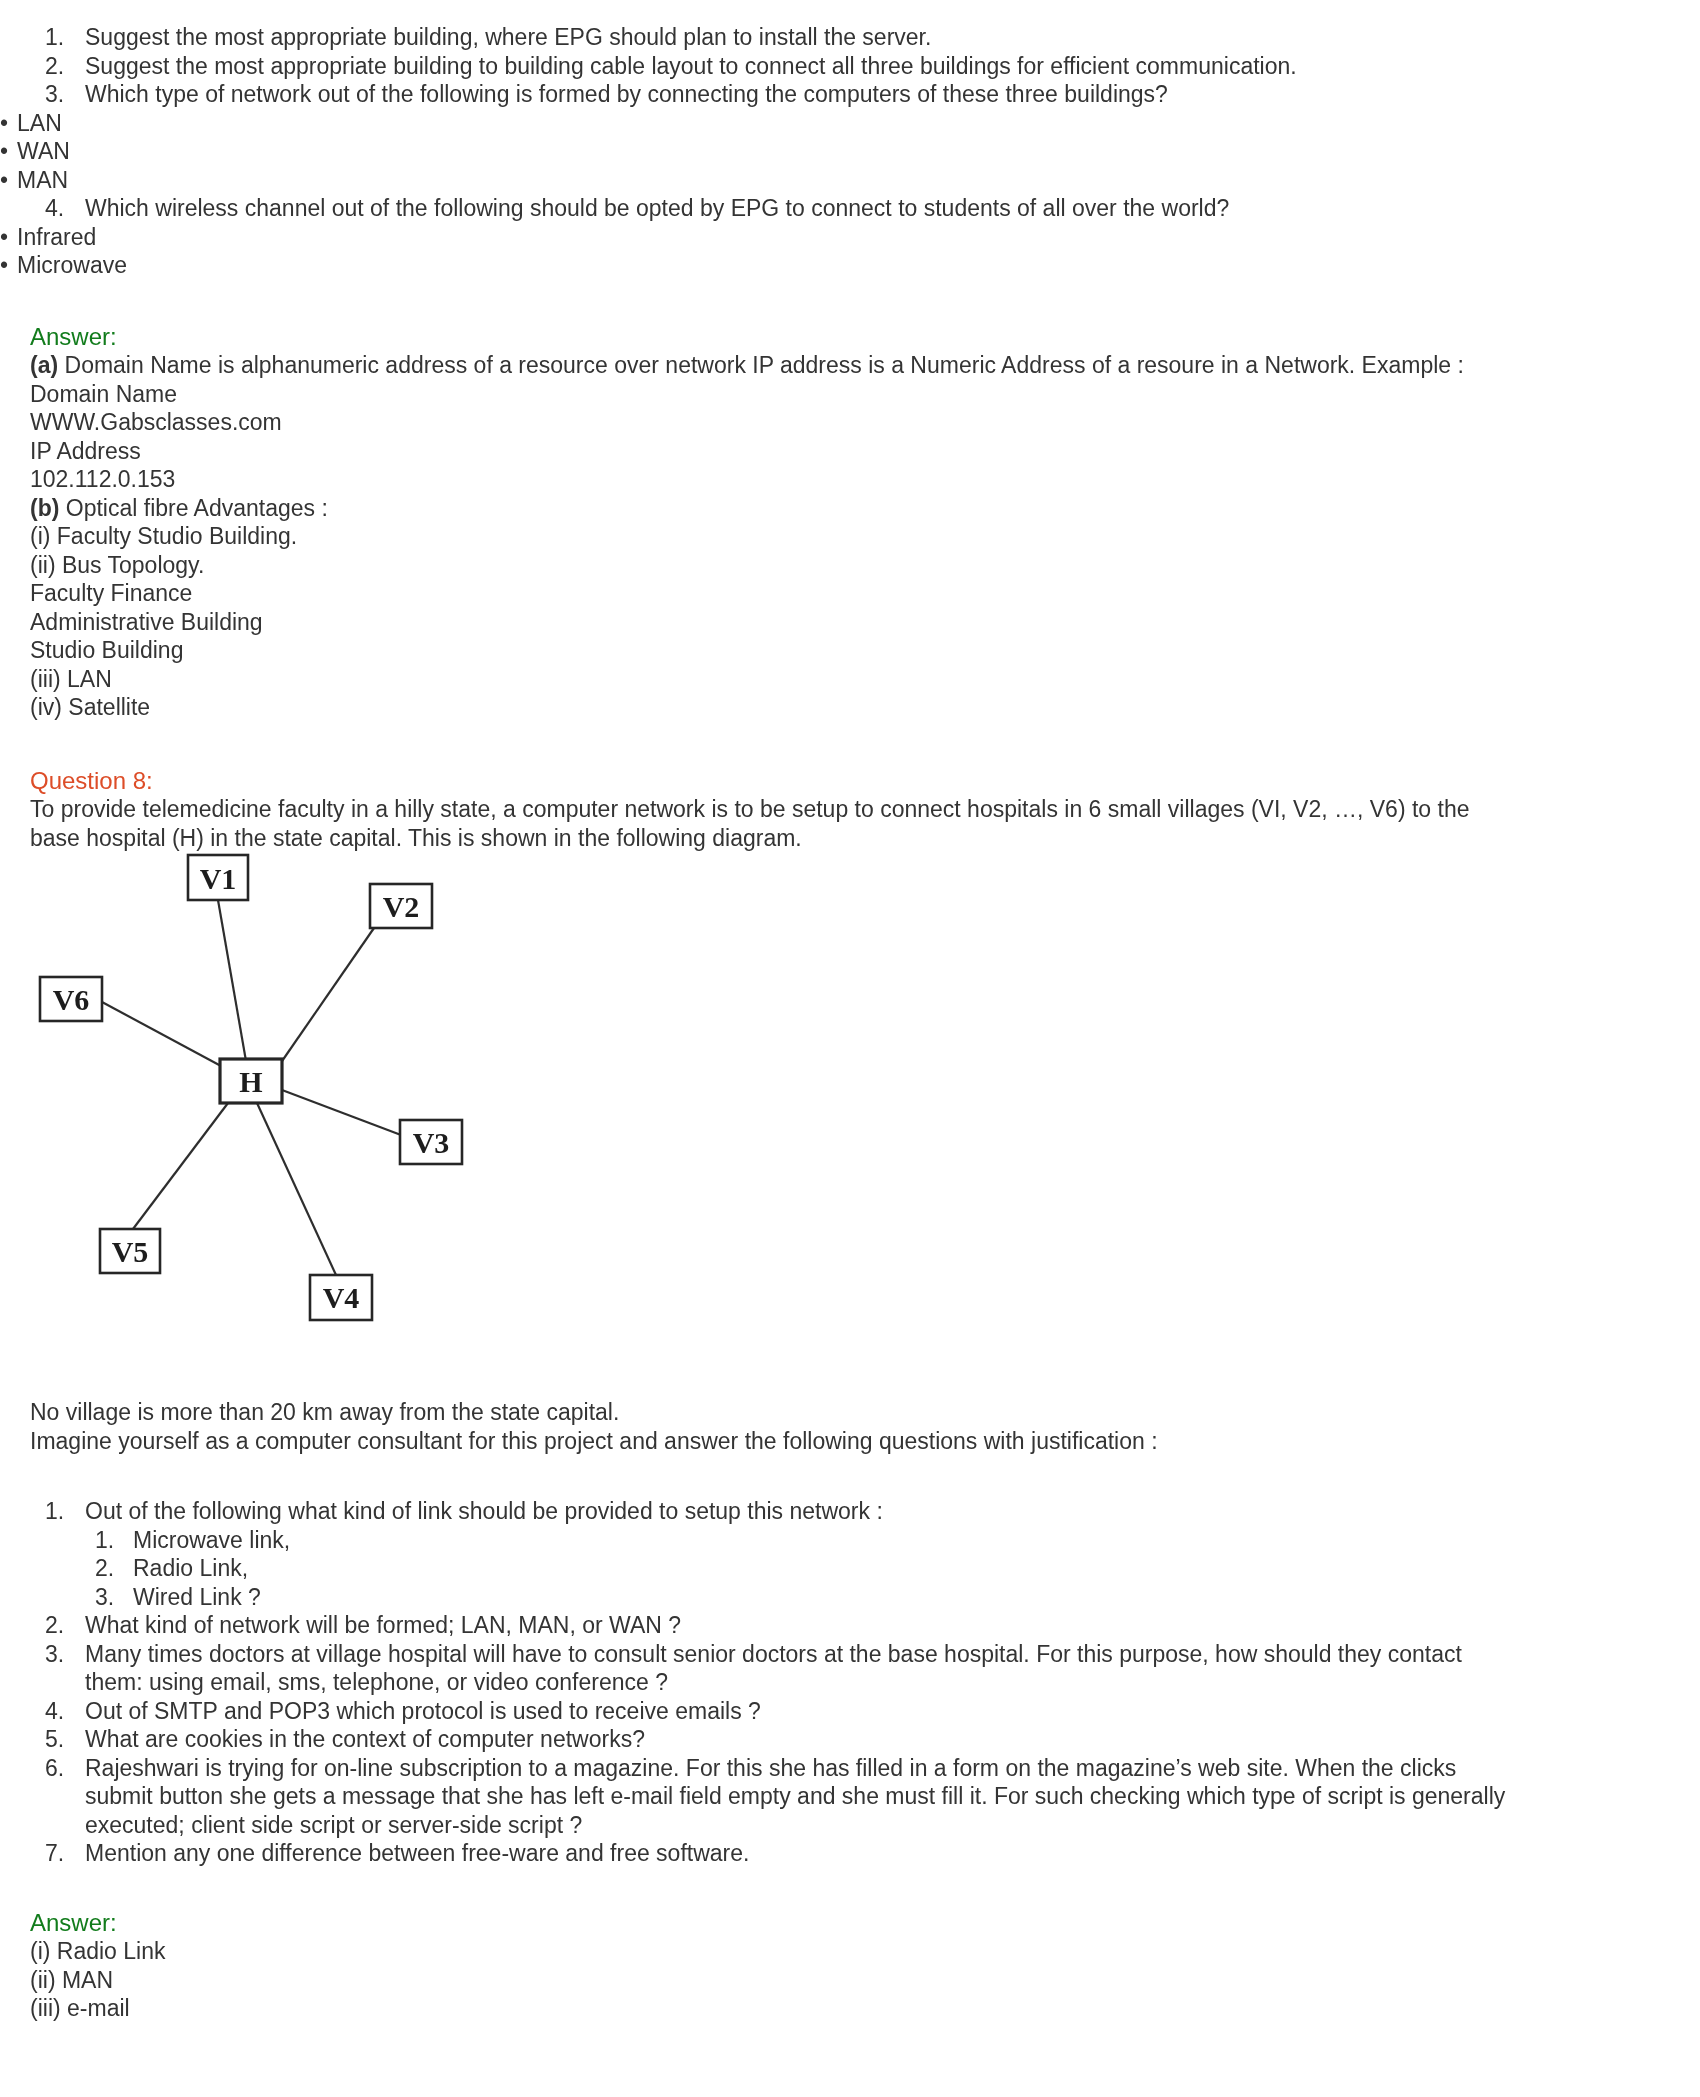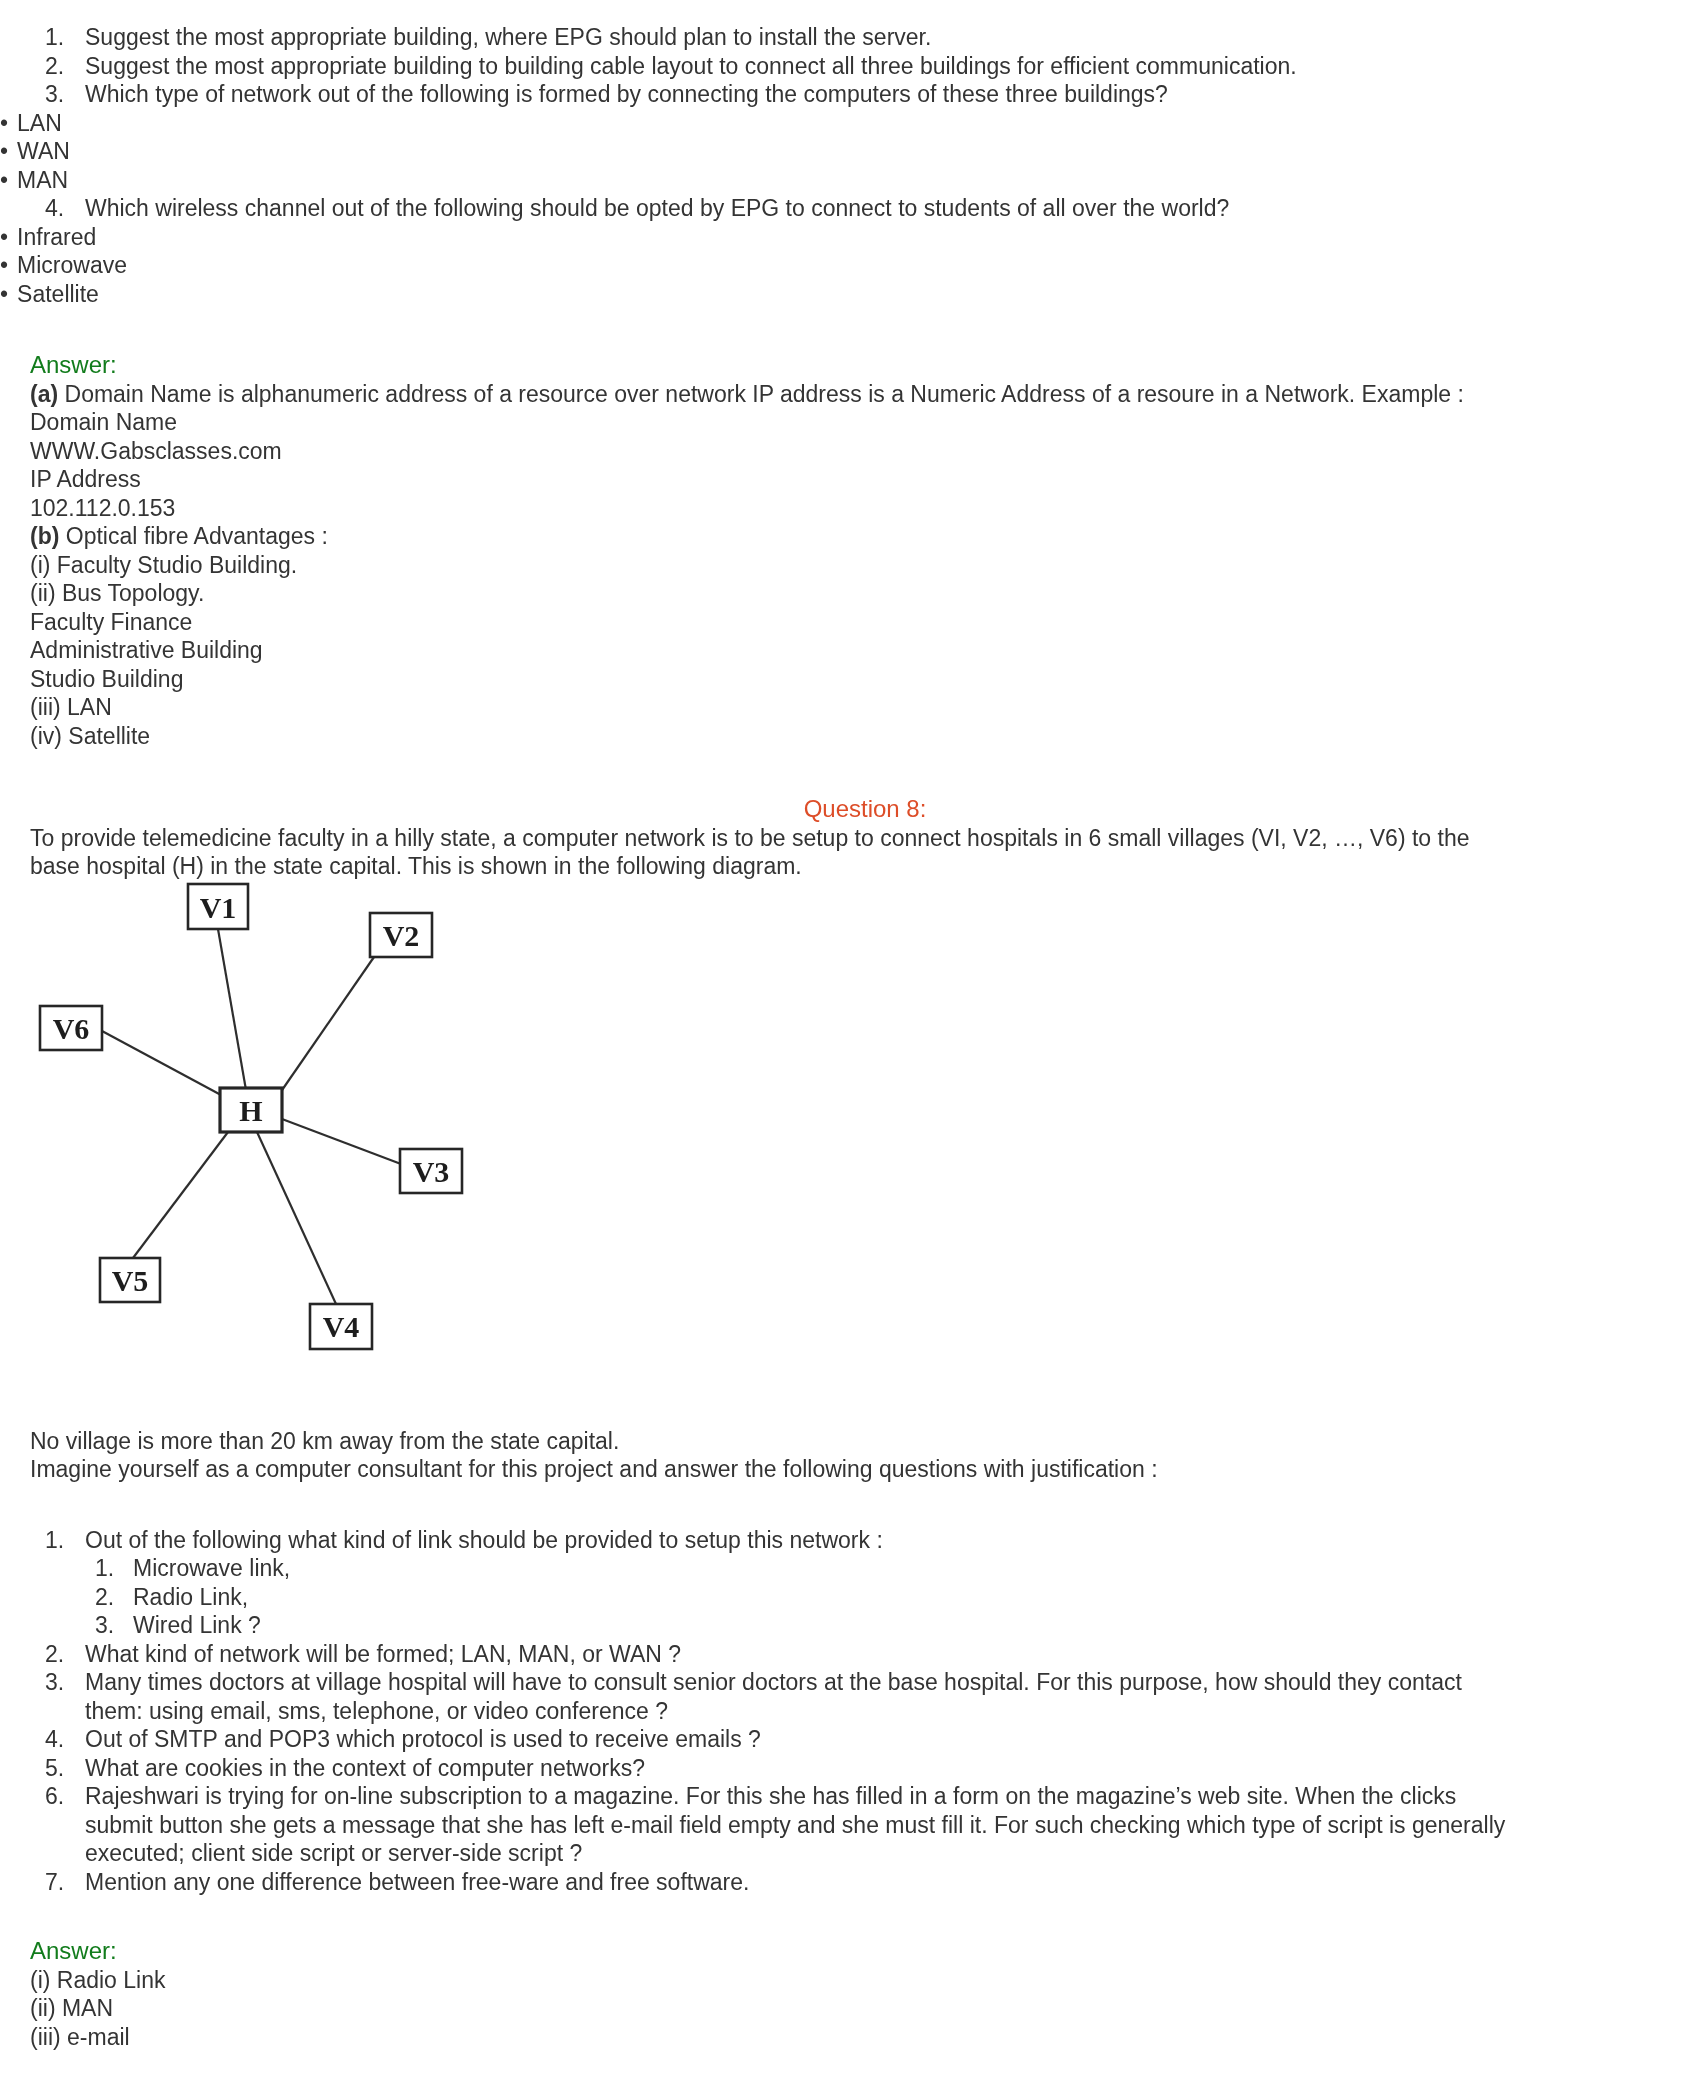--- a/index.html
+++ b/index.html
@@ -16,21 +16,21 @@
   .page { position: relative; width: 1700px; padding-top: 23px; box-sizing: border-box; }
 
   
   .para, .ans-line { margin-left: 30px; white-space: pre-wrap; }
   .heading {
     margin-left: 30px;
     font-weight: normal;
     font-size: 24px;
   }
   .answer-heading   { color: var(--answer-green, #127c1c); }
-  .question-heading { color: var(--question-red, #dd4d28); text-align: center; }
+  .question-heading { color: var(--question-red, #dd4d28); }
 
   
   .li { display: flex; }
   .li .num  { flex: none; width: 40px; margin-left: 45px; }
   .li .txt  { white-space: pre; }
   .li.sub .num { width: 38px; margin-left: 95px; }
   .cont { margin-left: 85px; white-space: pre; }
   .bullet-line { }
   .bullet-line .blt { margin-right: 9px; }
 
@@ -84,23 +84,20 @@
     <div class="li">
       <span class="num">4.</span>
       <span class="txt">Which wireless channel out of the following should be opted by EPG to connect to students of all over the world?</span>
     </div>
     <div class="bullet-line">
       <span class="blt">•</span><span>Infrared</span>
     </div>
     <div class="bullet-line">
       <span class="blt">•</span><span>Microwave</span>
     </div>
-    <div class="bullet-line">
-      <span class="blt">•</span><span>Satellite</span>
-    </div>
   </div>
 
   <div>
     <div class="heading answer-heading sp-answer1">Answer:</div>
     <div class="ans-line"><b>(a)</b><span> Domain Name is alphanumeric address of a resource over network IP address is a Numeric Address of a resoure in a Network. Example :</span></div>
     <div class="ans-line"><b></b><span>Domain Name</span></div>
     <div class="ans-line"><b></b><span>WWW.Gabsclasses.com</span></div>
     <div class="ans-line"><b></b><span>IP Address</span></div>
     <div class="ans-line"><b></b><span>102.112.0.153</span></div>
     <div class="ans-line"><b>(b)</b><span> Optical fibre Advantages :</span></div>

